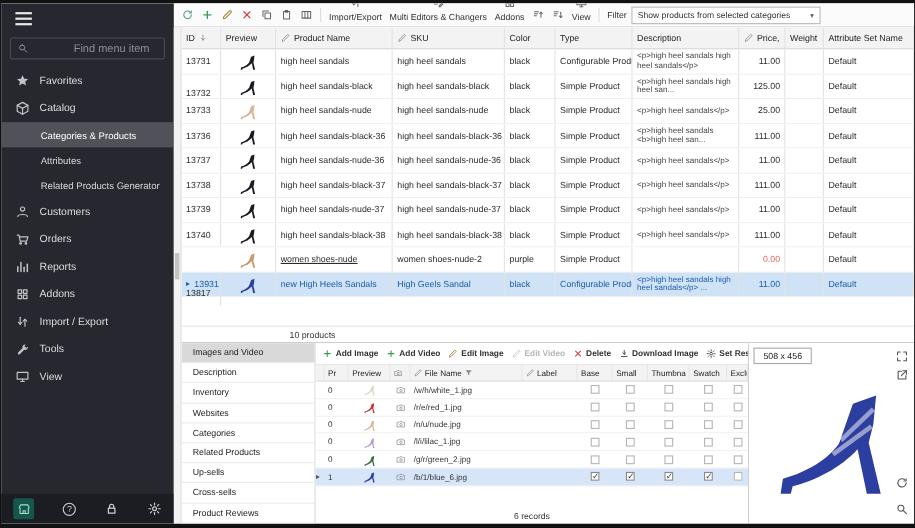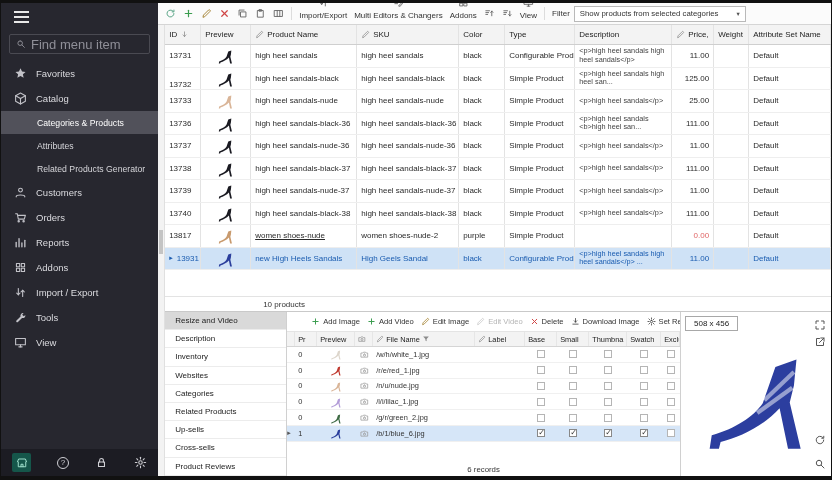--- a/index.html
+++ b/index.html
@@ -9,21 +9,21 @@
   .inner { width:100%; height:100%; background:#fff; display:flex; overflow:hidden; }
 
   
   .sidebar { flex:0 0 148px; background:#27272f; color:#dcdce0; display:flex; flex-direction:column; position:relative; }
   .hamburger { height:28px; display:flex; align-items:center; padding-left:13px; cursor:pointer; }
   .bars { display:block; width:15px; height:2px; background:#e8e8e8; position:relative; }
   .bars::before,.bars::after { content:""; position:absolute; left:0; width:15px; height:2px; background:#e8e8e8; }
   .bars::before { top:-5px; } .bars::after { top:5px; }
   .side-search { margin:3px 8px 7px 8px; display:flex; align-items:center; gap:5px; border:1px solid #4a4a52; border-radius:2px; height:20px; padding:0 6px; }
   .side-search .ic { width:10px; height:10px; color:#9a9aa2; flex:0 0 auto; }
-  .side-search input { background:transparent; border:none; outline:none; color:#ddd; font-size:13px; width:100%; }
+  .side-search input { background:transparent; border:none; outline:none; color:#ddd; font-size:10px; width:100%;margin-left:36px; }
   .side-search input::placeholder { color:#8f8f98; }
   .nav-item { height:25px; display:flex; align-items:center; gap:9px; padding:0 13px; font-size:9.5px; cursor:pointer; white-space:nowrap; }
   .nav-item .ic { width:13px; height:13px; color:#c2c2c8; flex:0 0 auto; }
   .nav-item.sub { padding-left:36px; font-size:8.7px; height:23px; color:#d6d6da; }
   .nav-item.selected { background:#51515a; color:#fff; }
   .side-bottom { position:absolute; bottom:0; left:0; right:0; height:27px; background:#1c1c23; display:flex; align-items:center; justify-content:space-between; padding:0 11px; }
   .side-bottom .b-ic { width:13px; height:13px; color:#cfcfd4; cursor:pointer; }
   .store-badge { width:19px; height:19px; background:#15564a; border-radius:2px; display:flex; align-items:center; justify-content:center; color:#9fe0cc; cursor:pointer; }
   .store-badge .b-ic { width:12px; height:12px; color:#9fe0cc; }
   .qmark { width:12px; height:12px; border:1px solid #cfcfd4; border-radius:50%; display:inline-flex; align-items:center; justify-content:center; font-size:8px; color:#cfcfd4; cursor:pointer; }
@@ -63,21 +63,21 @@
 
   .grid-status { height:16px; flex:0 0 16px; font-size:8px; color:#333; display:flex; align-items:center; padding-left:98px; background:#fff; border-top:1px solid #e3e3e3; border-bottom:1px solid #c9c9c9; }
 
   
   .bottom { height:164px; flex:0 0 164px; display:flex; min-width:0; }
   .tabs { flex:0 0 122px; border-right:1px solid #d0d0d0; display:flex; flex-direction:column; font-size:8px; color:#222; background:#fff; }
   .tab { height:18.2px; flex:0 0 18.2px; display:flex; align-items:center; padding-left:10px; border-bottom:1px solid #ececec; cursor:pointer; white-space:nowrap; }
   .tab.selected { background:#d9d9d9; }
 
   .images { flex:1; display:flex; flex-direction:column; min-width:0; border-right:1px solid #d0d0d0; background:#fff; }
-  .img-toolbar { height:20px; flex:0 0 20px; display:flex; align-items:center; gap:7px; padding:0 24px; font-size:7.6px; color:#333; border-bottom:1px solid #e4e4e4; white-space:nowrap; overflow:hidden; }
+  .img-toolbar { height:20px; flex:0 0 20px; display:flex; align-items:center; gap:7px; padding:0 6px; font-size:7.6px; color:#333; border-bottom:1px solid #e4e4e4; white-space:nowrap; overflow:hidden;font-weight:bold; }
   .img-btn { display:flex; gap:3px; align-items:center; cursor:pointer; }
   .img-btn .ic { width:9px; height:9px; }
   .img-btn.disabled { color:#b5b5b5; cursor:default; }
   .img-btn.disabled .ic { color:#c5c5c5; }
   .img-head { display:flex; height:15px; flex:0 0 15px; background:#f3f3f3; border-bottom:1px solid #d5d5d5; font-size:7.4px; color:#222; }
   .i-cell { padding:0 3px; border-right:1px solid #e6e6e6; display:flex; align-items:center; gap:2px; height:100%; overflow:hidden; white-space:nowrap; }
   .img-head .ic { width:8px; height:8px; color:#8a8a8a; }
   .img-row { display:flex; height:15.8px; flex:0 0 15.8px; border-bottom:1px solid #f0f0f0; font-size:7.4px; color:#333; align-items:center; cursor:pointer; background:#fff; }
   .img-row.selected { background:#d6e6f8; }
   .img-row .ic { width:9px; height:9px; color:#9a9a9a; }
@@ -679,21 +679,21 @@
                     <span>111.00</span>
                   </div>
                   <div class="g-cell" style="flex: 0 0 35px; width: 35px;">
                     <span></span>
                   </div>
                   <div class="g-cell" style="flex: 1 1 0%;">
                     <span>Default</span>
                   </div>
                 </div>
                 <div class="g-row">
-                  <div class="g-cell" style="flex: 0 0 36px; width: 36px;">
+                  <div class="g-cell" style="flex: 0 0 36px; width: 36px; margin-top: 31px;">
                     <span>13817</span>
                   </div>
                   <div class="g-cell" style="flex: 0 0 50px; width: 50px;">
                     <div class="shoe-wrap">
                       <svg viewBox="0 0 28 28" width="17" height="17">
                         <path d="M3 27 L3.5 23.8 C9 22.3 13.5 19.3 15.6 16.2 L18.6 7.6 L23.6 5.8 L23 12 L22 16 L24.6 27 L21.6 27 L19.6 17.4 C16 21.4 10.2 24.3 5.6 25.4 L5.2 27 Z" fill="#c89a6e"></path>
                       </svg>
                     </div>
                   </div>
                   <div class="g-cell" style="flex: 0 0 106px; width: 106px; text-decoration: underline;">
@@ -759,21 +759,21 @@
                   </div>
                 </div>
               </div>
           </div>
           <div class="grid-status">
               <span>10 products</span>
             </div>
           <div class="bottom">
             <div class="tabs" id="tabs">
                 <div class="tab selected">
-                  <span>Resize and Video</span>
+                  <span>Images and Video</span>
                 </div>
                 <div class="tab">
                   <span>Description</span>
                 </div>
                 <div class="tab">
                   <span>Inventory</span>
                 </div>
                 <div class="tab">
                   <span>Websites</span>
                 </div>

